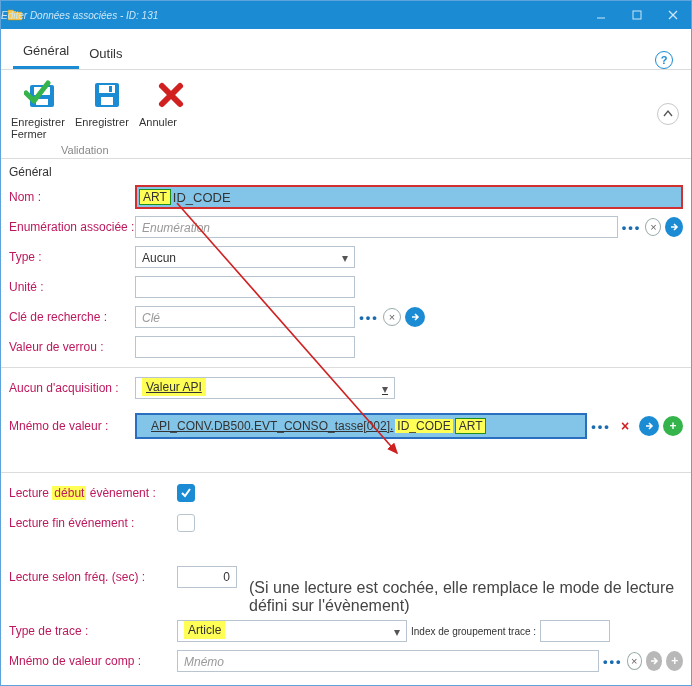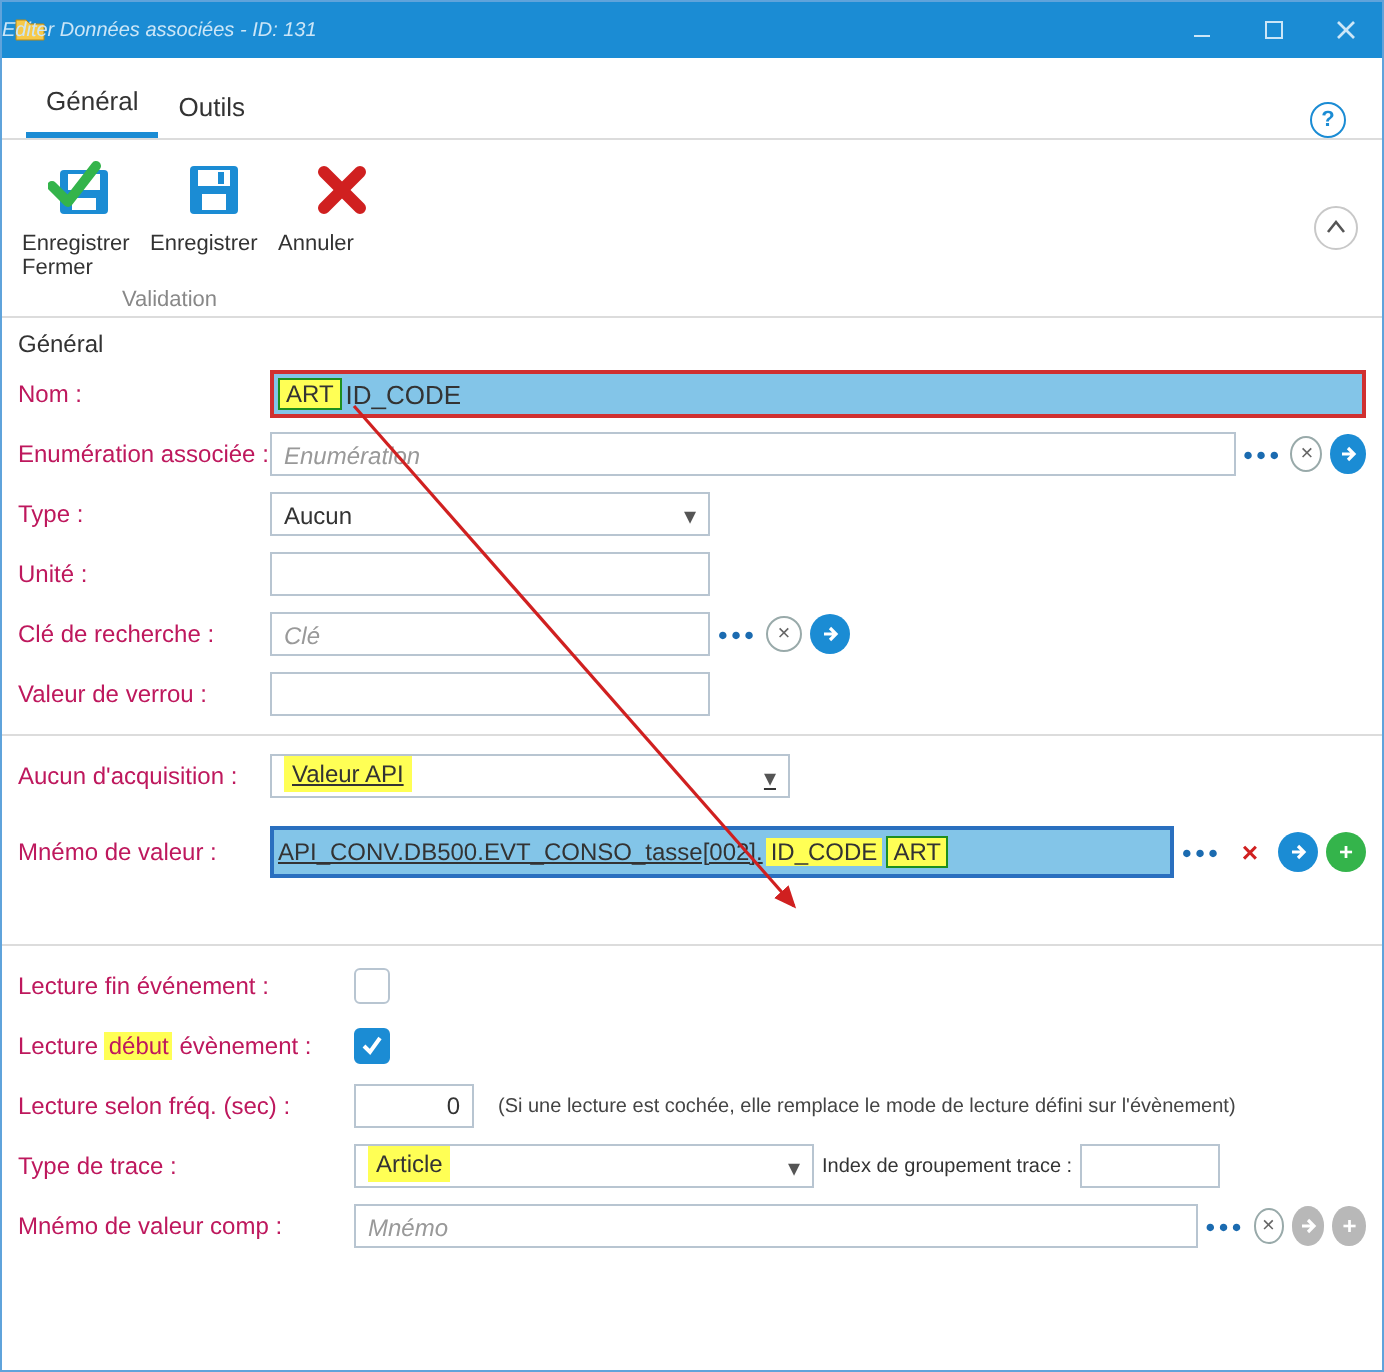--- a/index.html
+++ b/index.html
@@ -44,38 +44,38 @@
   .combo { display:flex; align-items:flex-end; justify-content:space-between; cursor:pointer; }
   .combo .chev { color:#555; }
   .placeholder { color:#999; font-style: italic; }
 
   
   .nom-field { flex:1; border:2px solid #d03030; background:#83c5e8; height:24px; display:flex; align-items:center; padding:0 2px; }
   .tok-green { border:1.5px solid #1e8f1e; padding:0 3px; background:#ffff55; font-size:12px; margin-right:2px; }
   .tok-yellow-span { background:#ffff55; padding:0 2px; }
   .idcode { font-size:13px; }
 
-  .mnemo-field { flex:1; border:2px solid #2a6fbf; background:#83c5e8; height:26px; display:flex; align-items:center; padding:0 0; font-size:12px; white-space:nowrap; overflow:hidden; }
+  .mnemo-field { flex:1; border:2px solid #2a6fbf; background:#83c5e8; height:26px; display:flex; align-items:center; padding:0 12px; font-size:12px; white-space:nowrap; overflow:hidden; }
   .mnemo-first { text-decoration:underline; display:inline-block; padding:0 2px; }
 
   .yellow-chip { background:#ffff55; border:1px solid #dede00; padding:2px 4px; display:inline-block; }
 
   .icon-btn { width:20px; height:20px; display:flex; align-items:center; justify-content:center; cursor:pointer; }
   .dots { color:#1b6bb0; font-weight:bold; letter-spacing:2px; font-size:13px; }
   .circle-x { width:18px; height:18px; border:1px solid #9aa; border-radius:50%; display:flex; align-items:center; justify-content:center; color:#666; font-size:11px; }
   .circle-arrow { width:20px; height:20px; border-radius:50%; background:#1b8cd4; display:flex; align-items:center; justify-content:center; color:#fff; }
   .circle-plus { width:20px; height:20px; border-radius:50%; background:#34b44b; display:flex; align-items:center; justify-content:center; color:#fff; font-weight:bold; }
   .red-x { color:#d02020; font-weight:bold; font-size:14px; }
 
   .checkbox { width:18px; height:18px; border:1px solid #b8c5d1; border-radius:3px; background:#fff; display:flex; align-items:center; justify-content:center; cursor:pointer; }
   .checkbox.checked { background:#1b8cd4; border-color:#1b8cd4; color:#fff; }
   .checkbox.checked svg { display:block; }
 
   .divider { border-top:1px solid #dcdcdc; margin: 6px -8px; }
-  .paren-note { color:#444; margin-left:8px; font-size:10px; }
+  .paren-note { color:#444; margin-left:8px; font-size:16px;margin-top:40px; }
   .index-lbl { font-size:10px; color:#333; }
   .small-input { width:70px; }
 
   
   .arrow-svg { position:absolute; left:0; top:0; width:692px; height:686px; pointer-events:none; }
 </style>
 </head>
 <body>
 
 <div class="window">
@@ -247,31 +247,31 @@
               <path d="M3 6 h5 M6 3 l3 3 l-3 3" fill="none" stroke="#fff" stroke-width="1.6"></path>
             </svg>
         </span>
         <span class="circle-plus">+</span>
       </div>
     </div>
 
     <div class="divider" style="margin-top:24px;"></div>
 
     <div class="row">
-      <div class="lbl" style="width:168px;">Lecture fin événement :</div>
-      <div class="checkbox"></div>
-    </div>
-
-    <div class="row">
       <div class="lbl" style="width:168px;">Lecture <span class="tok-yellow-span">début</span> évènement :</div>
       <div class="checkbox checked">
         <svg width="12" height="12">
             <path d="M2 6 l3 3 l5 -7" fill="none" stroke="#fff" stroke-width="2"></path>
           </svg>
       </div>
+    </div>
+
+    <div class="row">
+      <div class="lbl" style="width:168px;">Lecture fin événement :</div>
+      <div class="checkbox"></div>
     </div>
 
     <div class="row">
       <div class="lbl" style="width:168px;">Lecture selon fréq. (sec) :</div>
       <div class="ctl">
         <input type="text" class="w60" value="0" style="">
         <span class="paren-note">(Si une lecture est cochée, elle remplace le mode de lecture défini sur l'évènement)</span>
       </div>
     </div>
 

